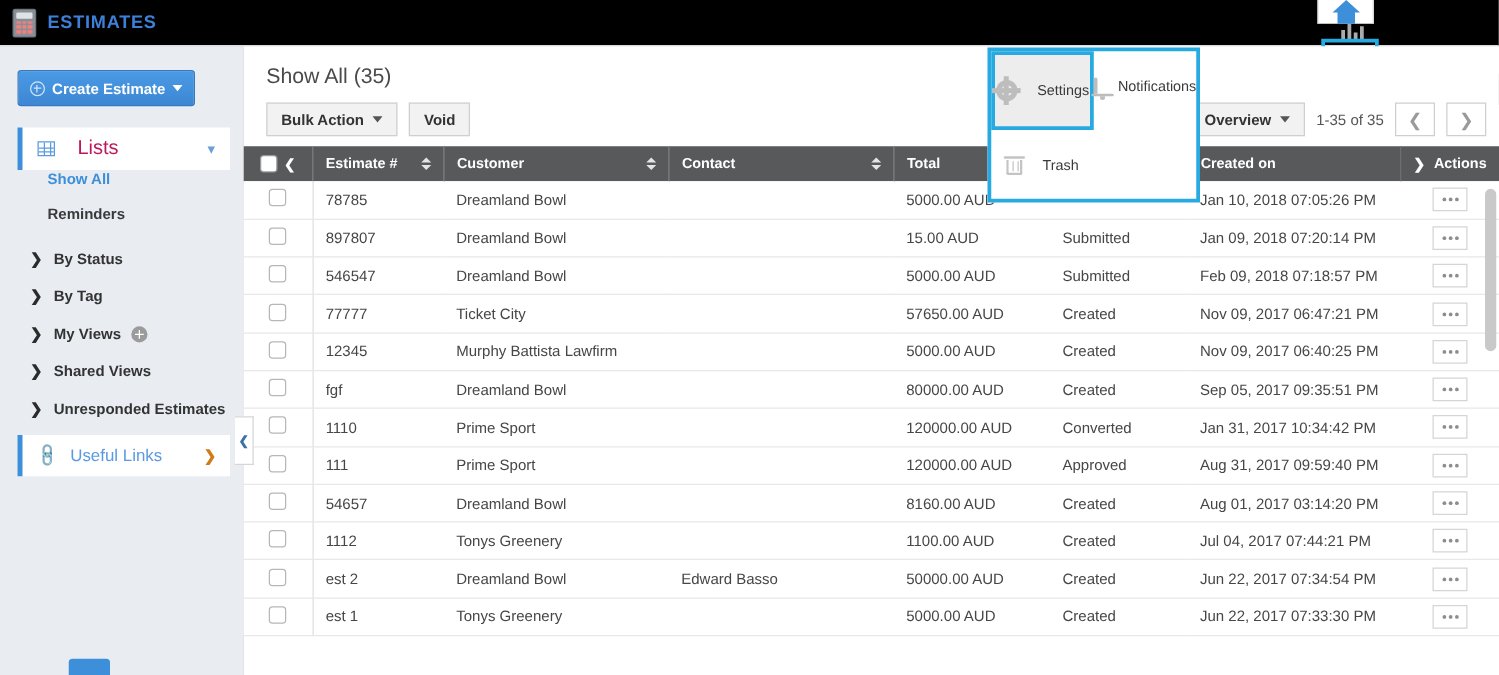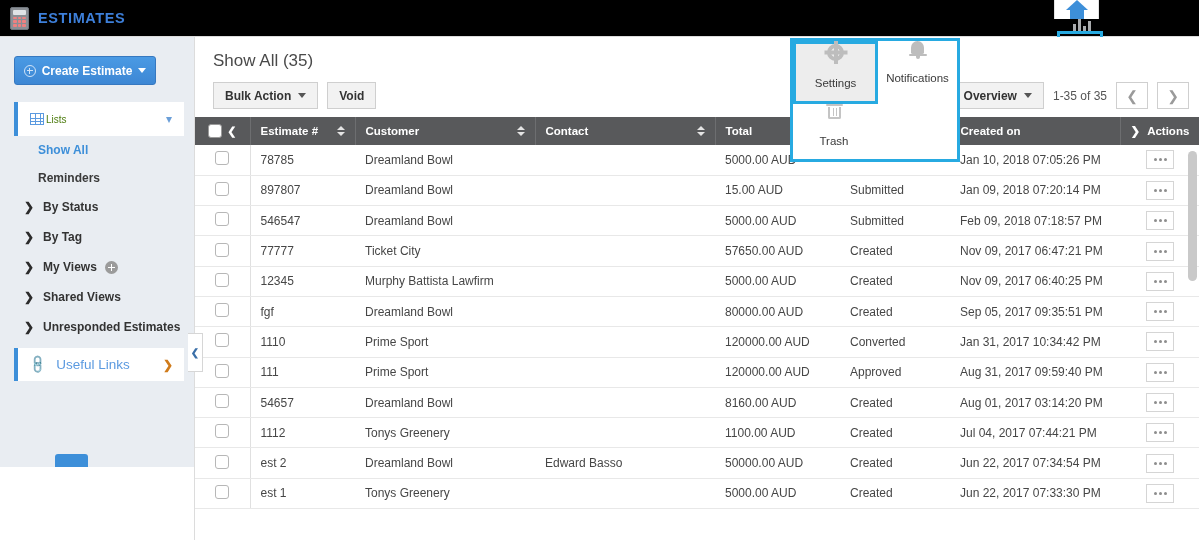--- a/index.html
+++ b/index.html
@@ -103,21 +103,21 @@
     display:flex; align-items:center; justify-content:center; cursor:pointer;
   }
   .mag { width:11px; height:11px; border:2px solid #fff; border-radius:50%; position:relative; }
   .mag::after {
     content:""; position:absolute; right:-5px; bottom:-4px;
     width:7px; height:2px; background:#fff; transform: rotate(45deg);
   }
 
   
   .sidebar {
-    position:absolute; left:0; top:37px; width:194px; height:430px;
+    position:absolute; left:0; top:37px; width:194px; height:503px;
     background:#e9edf2;
   }
   .create-btn {
     margin: 19px 0 0 14px; width: 142px; height: 29px;
     background: linear-gradient(#4a9ae4, #3d87d4);
     border: 1px solid #3678c0; border-radius: 3px;
     color:#fff; font-size:12px; font-weight:bold;
     display:flex; align-items:center; justify-content:center; gap:6px;
     cursor:pointer;
   }
@@ -139,26 +139,26 @@
     display:flex; align-items:center; padding-left:12px;
   }
   .grid-ico {
     width:14px; height:12px; border:1.5px solid #5b9ae0; display:block;
     background:
       linear-gradient(#5b9ae0,#5b9ae0) 0 3.5px/100% 1.2px no-repeat,
       linear-gradient(#5b9ae0,#5b9ae0) 0 7px/100% 1.2px no-repeat,
       linear-gradient(#5b9ae0,#5b9ae0) 4px 0/1.2px 100% no-repeat,
       linear-gradient(#5b9ae0,#5b9ae0) 8.5px 0/1.2px 100% no-repeat;
   }
-  .nav-top-label { margin-left:2px; color:#4d7c0f; font-size:10px; }
+  .nav-top-label { margin-left:18px; color:#be185d; font-size:16px; }
   .nav-top-caret { margin-left:auto; margin-right:12px; color:#6b9fd8; font-size:12px; }
 
   .nav-sub { padding-left: 38px; }
   .nav-sub .item {
-    height: 28px; display:flex; align-items:center;
+    height: 28px; display:flex; 
     font-size: 12px; color:#3a3a3a; font-weight:bold; cursor:pointer;
   }
   .nav-sub .item.active { color:#3d8fd9; }
   .nav-group {
     height: 30px; display:flex; align-items:center; padding-left:24px;
     font-size:12px; color:#333; font-weight:bold; cursor:pointer;
   }
   .grp-arrow {
     width:10px; margin-right:9px; color:#2b2b2b; font-size:12px; font-weight:bold;
   }
@@ -268,21 +268,21 @@
   }
 
   
   .popup {
     position:absolute; left:790px; top:38px; width:170px; height:124px;
     background:#fff; border:3px solid #27aae1; z-index: 20;
   }
   .pop-row { display:flex; }
   .pop-item {
     width: 82px; height: 57px;
-    display:flex; flex-direction:column; align-items:center; 
+    display:flex; flex-direction:row; align-items:center; justify-content:center;
     gap:16px; cursor:pointer; font-size:11.5px; color:#3a3a3a;
   }
   .pop-item.sel { background:#ededed; border:3px solid #27aae1; width:88px; height:63px; }
   .gear {
     width:17px; height:17px; border-radius:50%; border:4px solid #bdbdbd;
     position:relative; display:block;
   }
   .gear::before, .gear::after {
     content:""; position:absolute; left:50%; top:50%; width:4px; height:23px;
     background:#bdbdbd; margin-left:-2px; margin-top:-11.5px;

